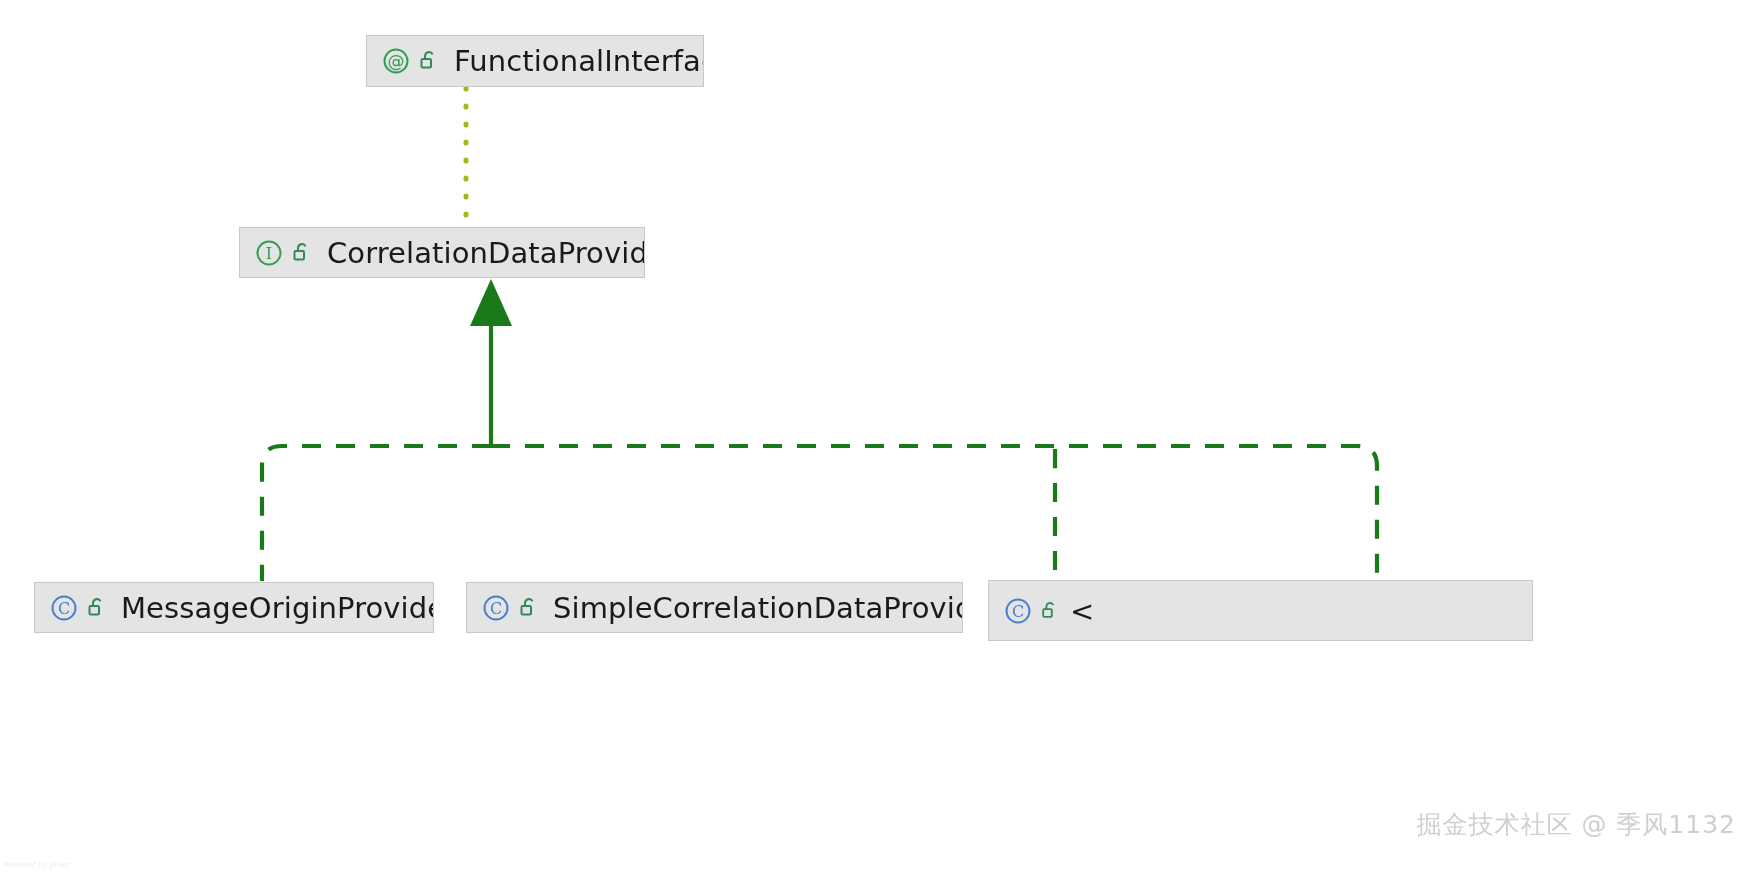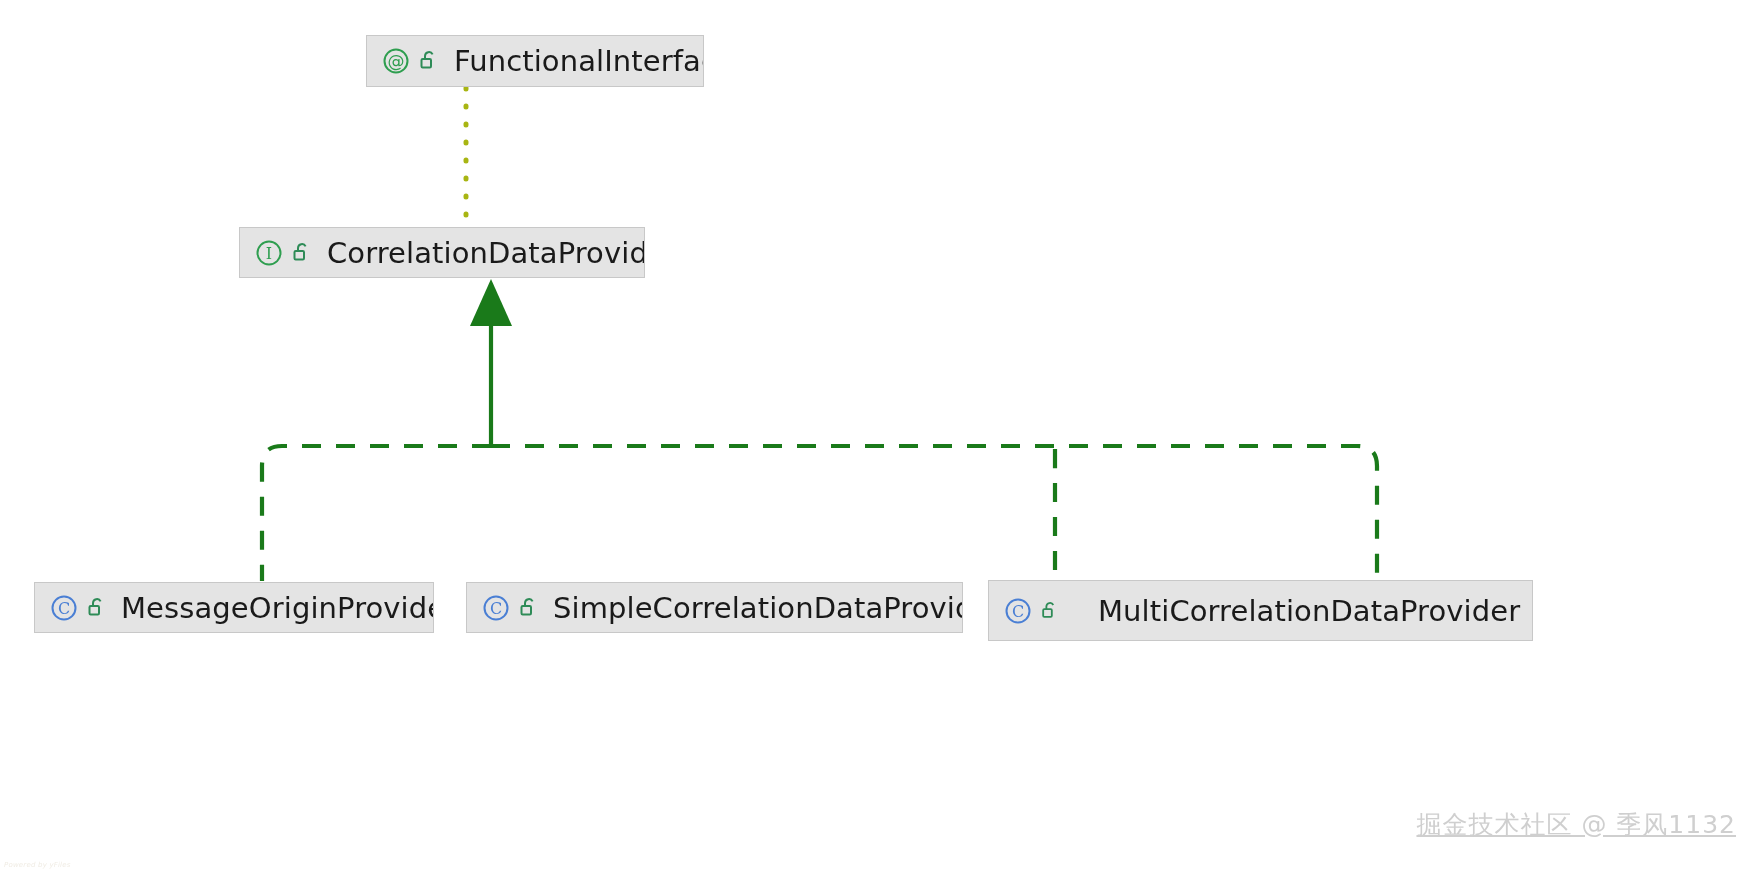--- a/index.html
+++ b/index.html
@@ -103,21 +103,20 @@
   #node-multi-correlation-data-provider .node-label { font-size: 29px; margin-left: 38px; }
 
   .watermark-credit {
     position: absolute;
     right: 18px;
     top: 808px;
     font-size: 25px;
     color: #cfcfcf;
     letter-spacing: 1px;
     user-select: none;
-    text-decoration: underline;
   }
   .powered-by {
     position: absolute;
     left: 4px;
     top: 861px;
     font-size: 7px;
     color: #f0ece4;
     letter-spacing: 0.2px;
     user-select: none;
     font-style: italic;
@@ -210,21 +209,20 @@
     <span class="node-icons">
       <svg class="icon-glyph" width="30" height="30" viewBox="0 0 30 30" xmlns="http://www.w3.org/2000/svg">
         <circle cx="15" cy="15" r="11.5" fill="none" stroke="#4a7fd4" stroke-width="2"></circle>
         <text x="15" y="21" font-family="DejaVu Serif, serif" font-size="16" fill="#4a7fd4" text-anchor="middle">C</text>
       </svg>
       <svg class="icon-glyph" width="20" height="22" viewBox="0 0 22 24" xmlns="http://www.w3.org/2000/svg" style="margin-left:7px;">
         <path d="M7 10 V7 a4 4 0 0 1 7.6 -1.6" fill="none" stroke="#2e8b57" stroke-width="2"></path>
         <rect x="3.5" y="10" width="9.5" height="8.5" rx="1.2" fill="none" stroke="#2e8b57" stroke-width="2"></rect>
       </svg>
     </span>
-    <span class="node-label">MultiCorrelationDataProvider</span>
     <span class="node-label generic-param" style="margin-left:10px;">
       <span>&lt;</span>
     </span>
   </div>
 
   <div class="watermark-credit">掘金技术社区 @ 季风1132</div>
   <div class="powered-by">Powered by yFiles</div>
 
 </div>
 

